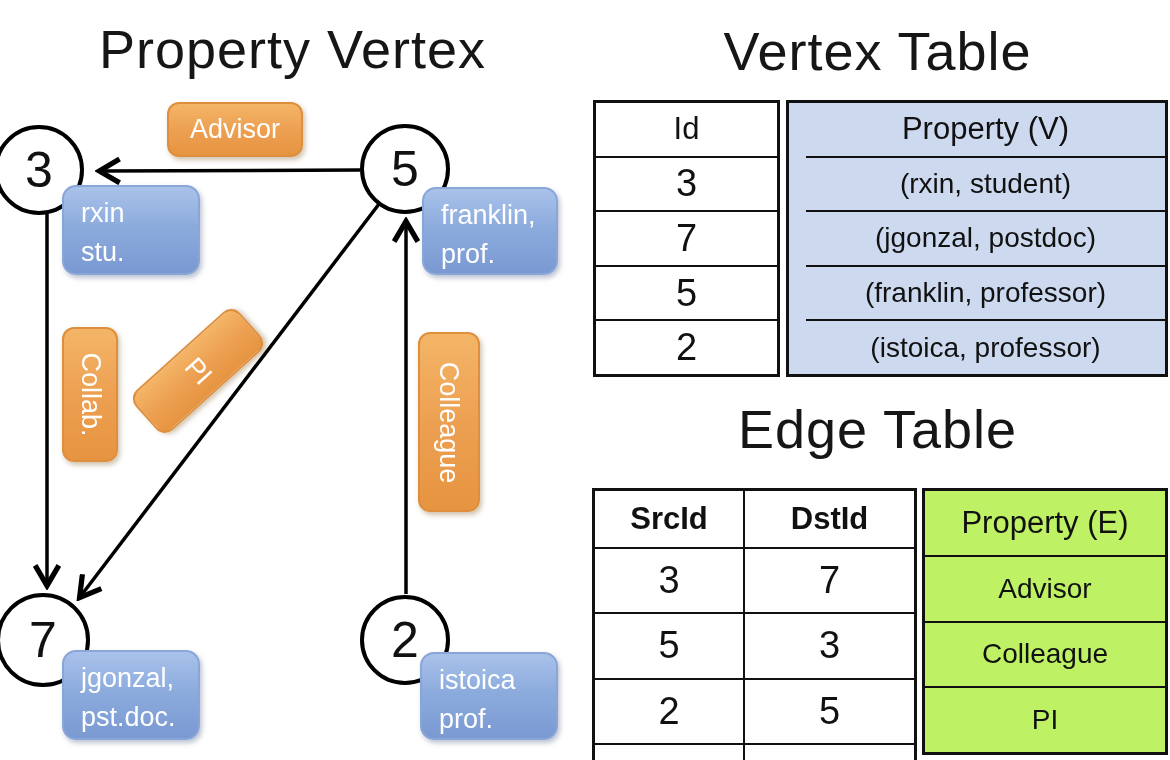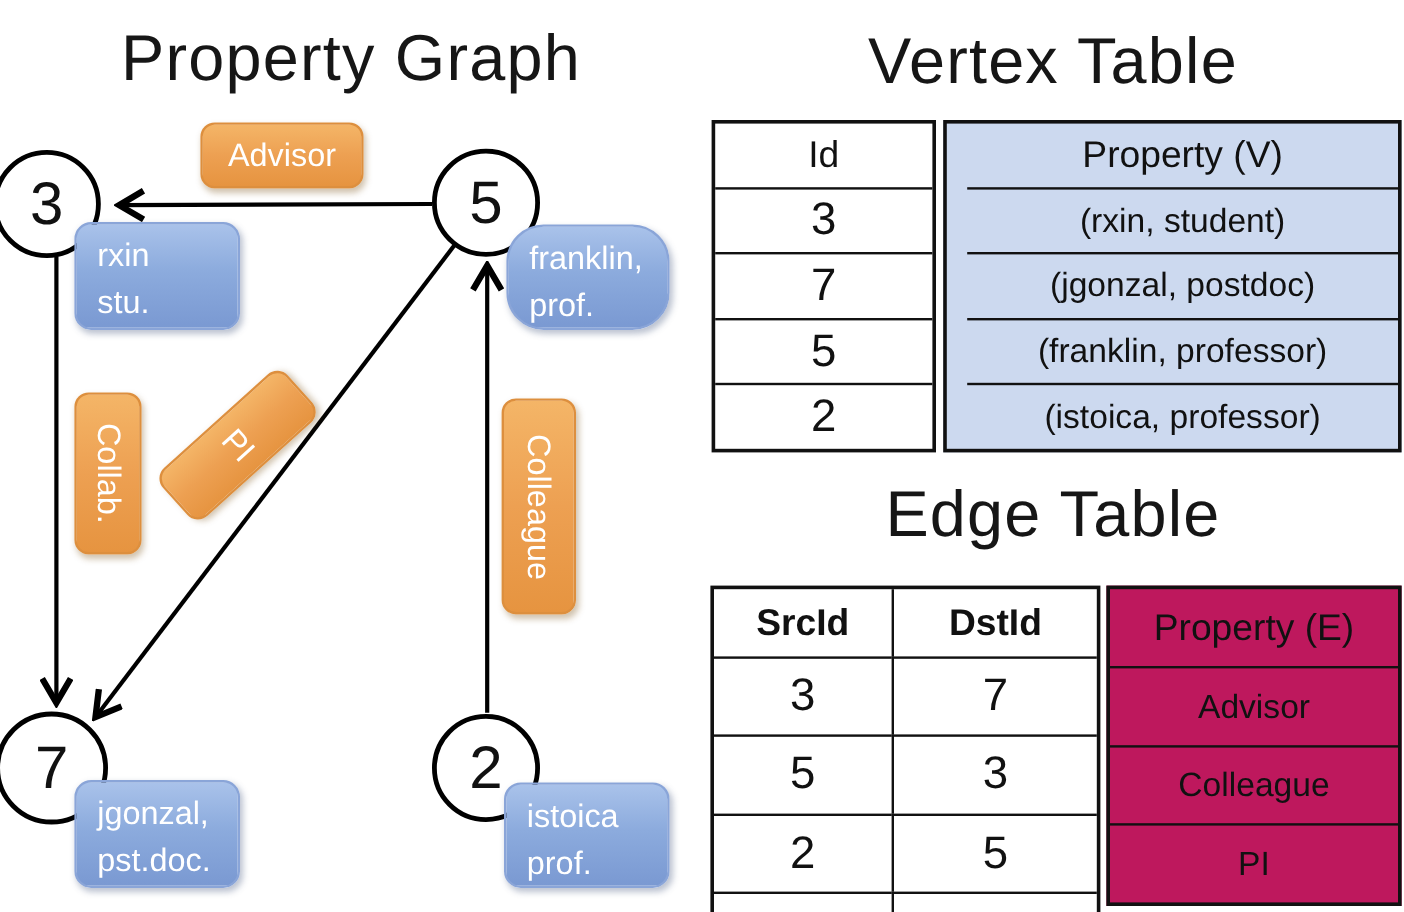--- a/index.html
+++ b/index.html
@@ -32,21 +32,21 @@
   .n7{left:-4px;top:593px;width:94px;height:94px;}
   .n2{left:360px;top:595px;width:90px;height:90px;}
 
   .vbox{
     position:absolute;z-index:3;border-radius:14px;color:#fff;
     background:linear-gradient(to bottom,#a9c2ea 0%,#8cabdd 45%,#7a99d2 100%);
     border:2px solid #8aa5d8;box-shadow:2px 3px 5px rgba(60,80,120,.35);
     font-size:27px;line-height:39px;padding:7px 0 18px 17px;box-sizing:border-box;
   }
   .vb3{left:62px;top:185px;width:138px;height:90px;}
-  .vb5{left:422px;top:187px;width:136px;height:88px;border-radius:31px;}
+  .vb5{left:422px;top:187px;width:136px;height:88px;}
   .vb7{left:62px;top:650px;width:138px;height:90px;}
   .vb2{left:420px;top:652px;width:138px;height:88px;}
 
   .ebox{
     position:absolute;z-index:3;border-radius:12px;color:#fff;
     background:linear-gradient(to bottom,#f4b567 0%,#eda052 50%,#e69440 100%);
     border:2px solid #dd8f3e;box-shadow:2px 3px 5px rgba(120,80,20,.35);
     display:flex;align-items:center;justify-content:center;
     font-size:27px;box-sizing:border-box;
   }
@@ -78,29 +78,29 @@
   }
   .tgrid .gcell{
     display:flex;align-items:center;justify-content:center;
     border-top:2px solid #111;font-size:38px;
   }
   .tgrid .gcell:nth-child(-n+2){border-top:none;}
   .tgrid .gcell:nth-child(even){border-left:2px solid #111;}
   .tgrid .gcell.hdr{font-weight:bold;font-size:31px;}
 
   .et-ids{left:592px;top:488px;width:325px;height:323px;}
-  .et-prop{left:922px;top:488px;width:246px;height:267px;background:#be185d;}
+  .et-prop{left:922px;top:488px;width:246px;height:267px;background:#bef264;}
 </style>
 </head>
 <body>
 
 <div class="stage">
 
   <section class="graph-pane">
-    <h1 class="big-title graph-title">Property Graph</h1>
+    <h1 class="big-title graph-title">Property Vertex</h1>
 
     <svg class="edges" width="585" height="760" viewBox="0 0 585 760">
       <defs>
         <marker id="arrow" markerWidth="8" markerHeight="8" refX="6.6" refY="4" orient="auto" markerUnits="strokeWidth">
           <path d="M1,0.6 L6.8,4 L1,7.4" fill="none" stroke="#000" stroke-width="1.5"></path>
         </marker>
       </defs>
       <line x1="360" y1="170" x2="100" y2="171" stroke="#000" stroke-width="3.5" marker-end="url(#arrow)"></line>
       <line x1="47" y1="214" x2="47" y2="585" stroke="#000" stroke-width="3.5" marker-end="url(#arrow)"></line>
       <line x1="379" y1="204" x2="80" y2="597" stroke="#000" stroke-width="3.5" marker-end="url(#arrow)"></line>

